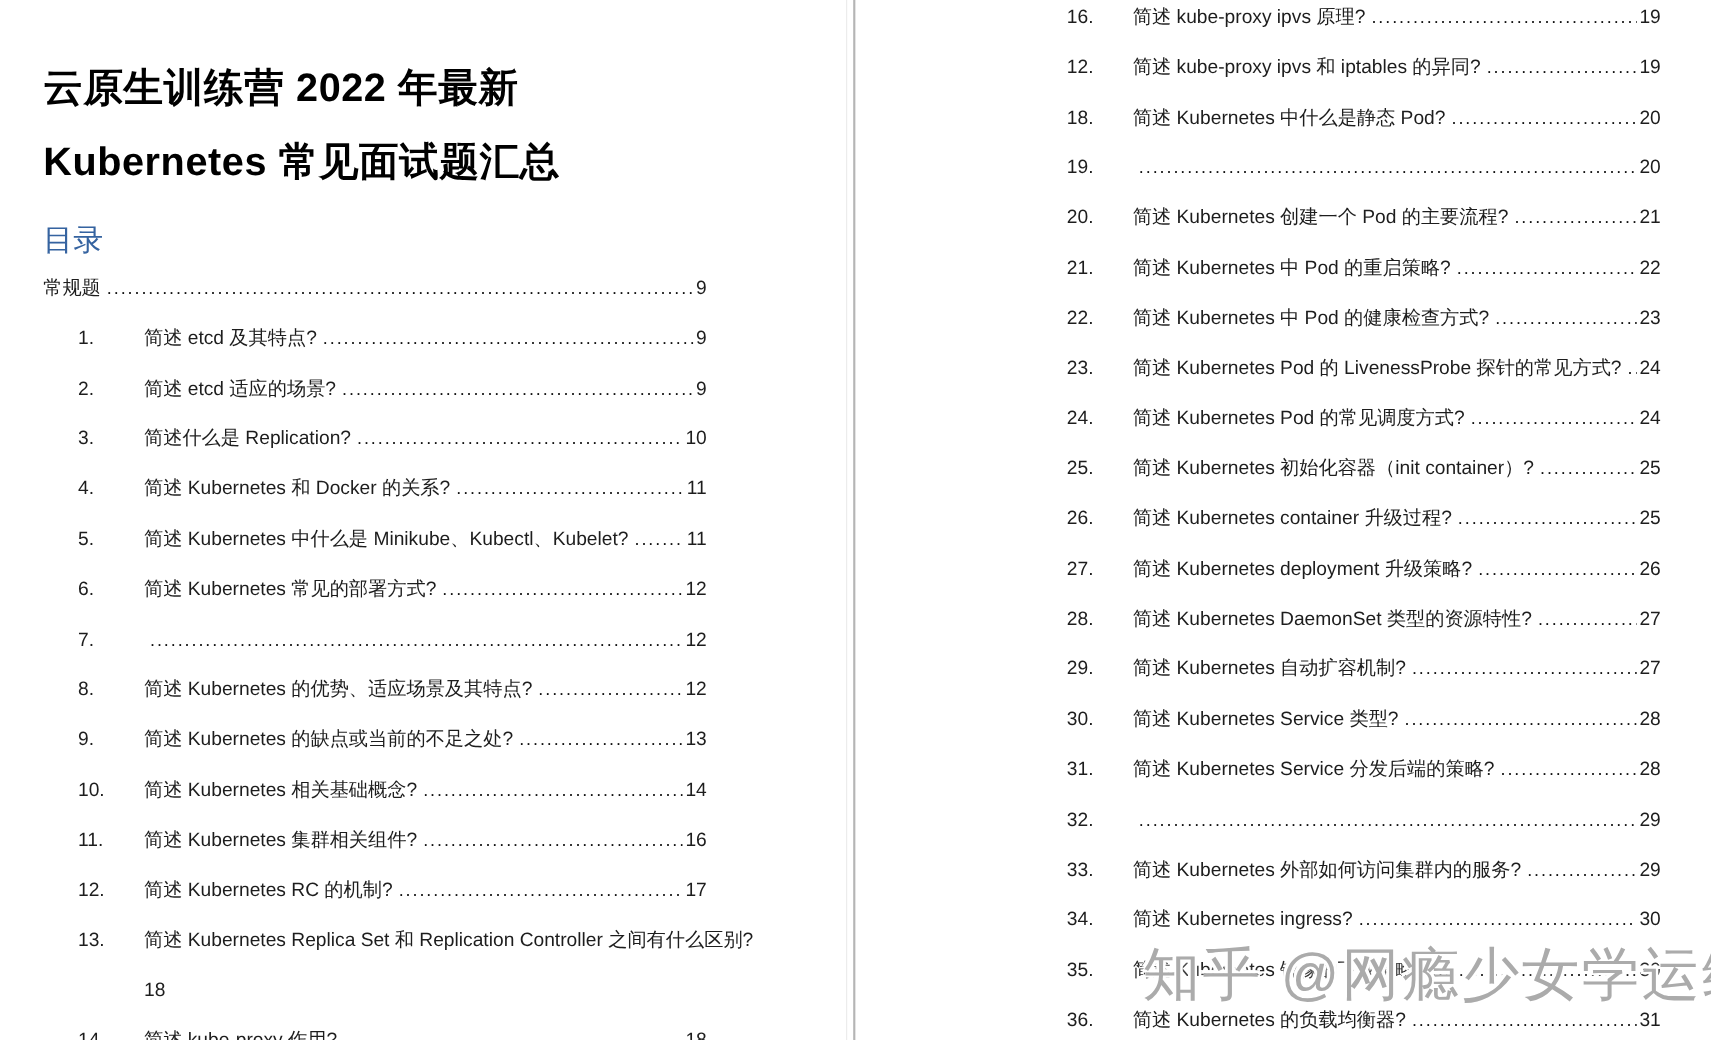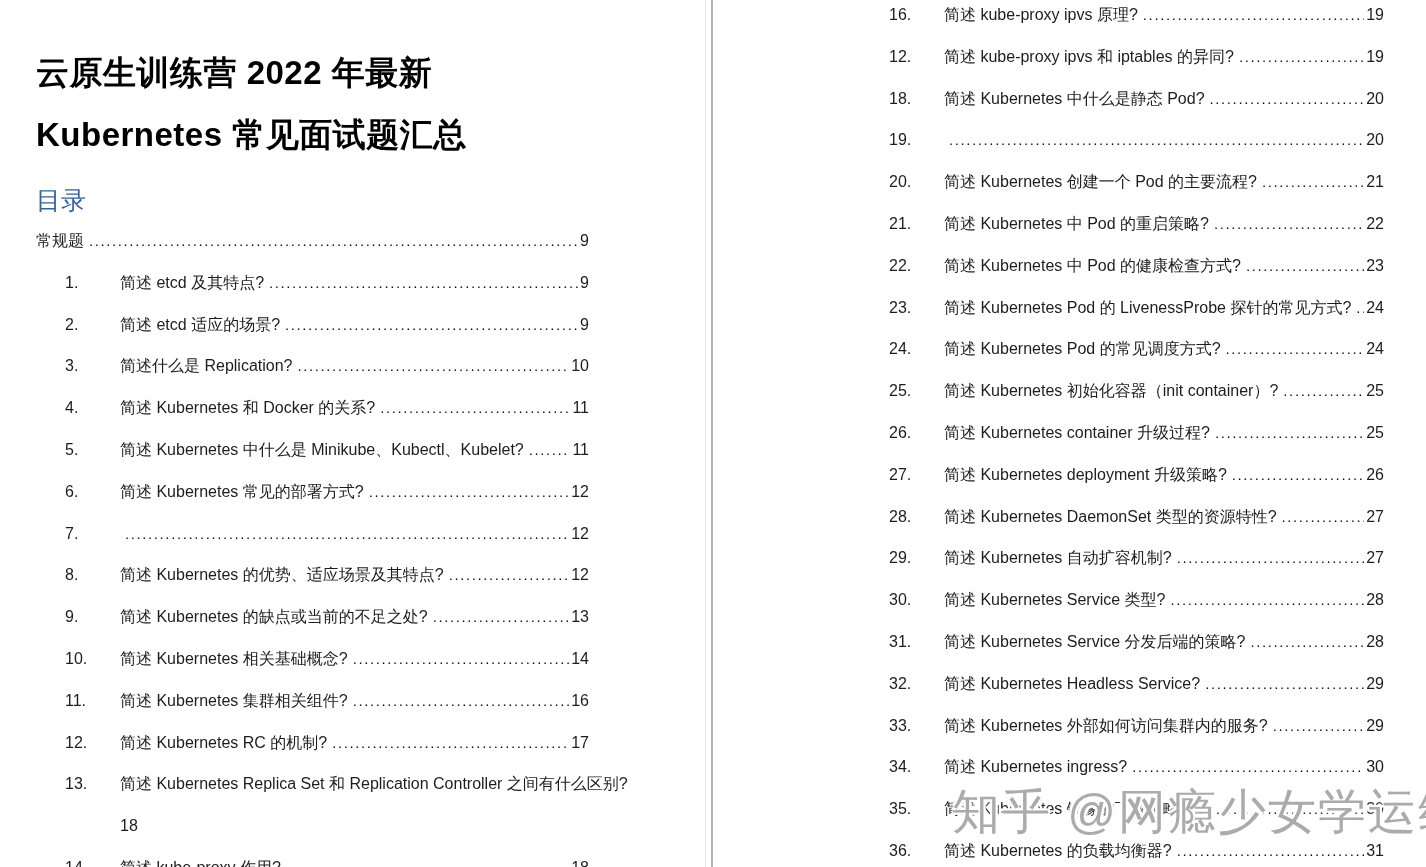--- a/index.html
+++ b/index.html
@@ -310,21 +310,20 @@
     <span class="pg">28</span>
   </div>
         <div class="row">
     <span class="num">31.</span>
     <span class="label">简述 Kubernetes Service 分发后端的策略?</span>
     <span class="leader"></span>
     <span class="pg">28</span>
   </div>
         <div class="row">
     <span class="num">32.</span>
-    <span class="label">简述 Kubernetes Headless Service?</span>
     <span class="leader"></span>
     <span class="pg">29</span>
   </div>
         <div class="row">
     <span class="num">33.</span>
     <span class="label">简述 Kubernetes 外部如何访问集群内的服务?</span>
     <span class="leader"></span>
     <span class="pg">29</span>
   </div>
         <div class="row">

